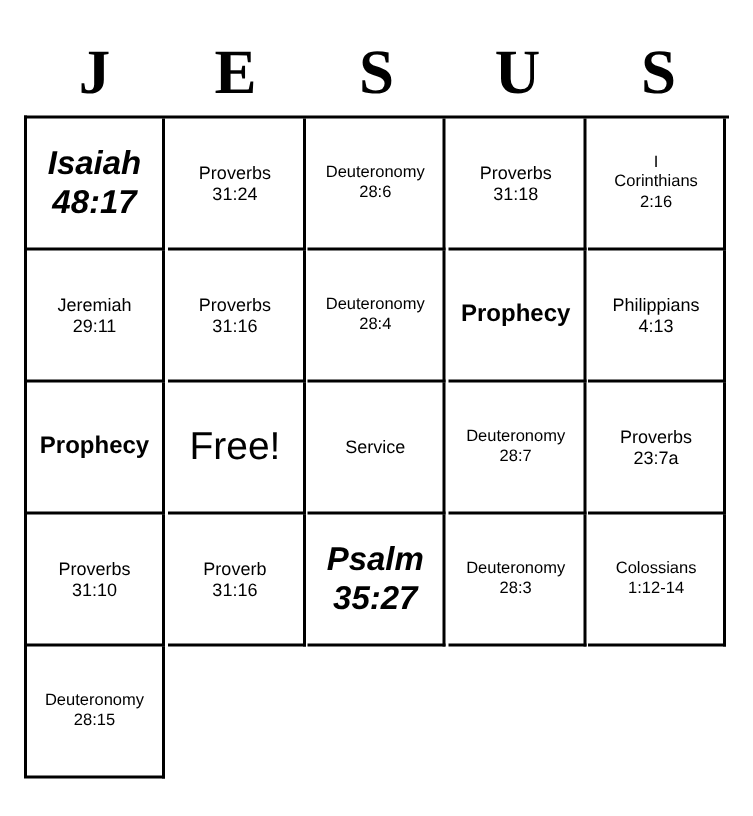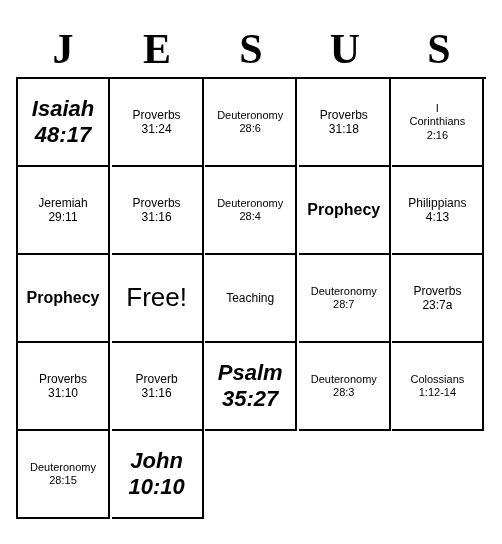--- a/index.html
+++ b/index.html
@@ -110,21 +110,21 @@
       <div class="bingo-cell">
         <span class="cell-text cell-small">Philippians<br>4:13</span>
       </div>
       <div class="bingo-cell">
         <span class="cell-text cell-medium">Prophecy</span>
       </div>
       <div class="bingo-cell">
         <span class="cell-text free-cell">Free!</span>
       </div>
       <div class="bingo-cell">
-        <span class="cell-text cell-small">Teaching</span>
+        <span class="cell-text cell-small">Service</span>
       </div>
       <div class="bingo-cell">
         <span class="cell-text cell-xsmall">Deuteronomy<br>28:7</span>
       </div>
       <div class="bingo-cell">
         <span class="cell-text cell-small">Proverbs<br>23:7a</span>
       </div>
       <div class="bingo-cell">
         <span class="cell-text cell-small">Proverbs<br>31:10</span>
       </div>
@@ -136,17 +136,14 @@
       </div>
       <div class="bingo-cell">
         <span class="cell-text cell-xsmall">Deuteronomy<br>28:3</span>
       </div>
       <div class="bingo-cell">
         <span class="cell-text cell-xsmall">Colossians<br>1:12-14</span>
       </div>
       <div class="bingo-cell">
         <span class="cell-text cell-xsmall">Deuteronomy<br>28:15</span>
       </div>
-      <div class="bingo-cell">
-        <span class="cell-text cell-large">John<br>10:10</span>
-      </div>
     </div>
 </div>
 
 </body></html>

